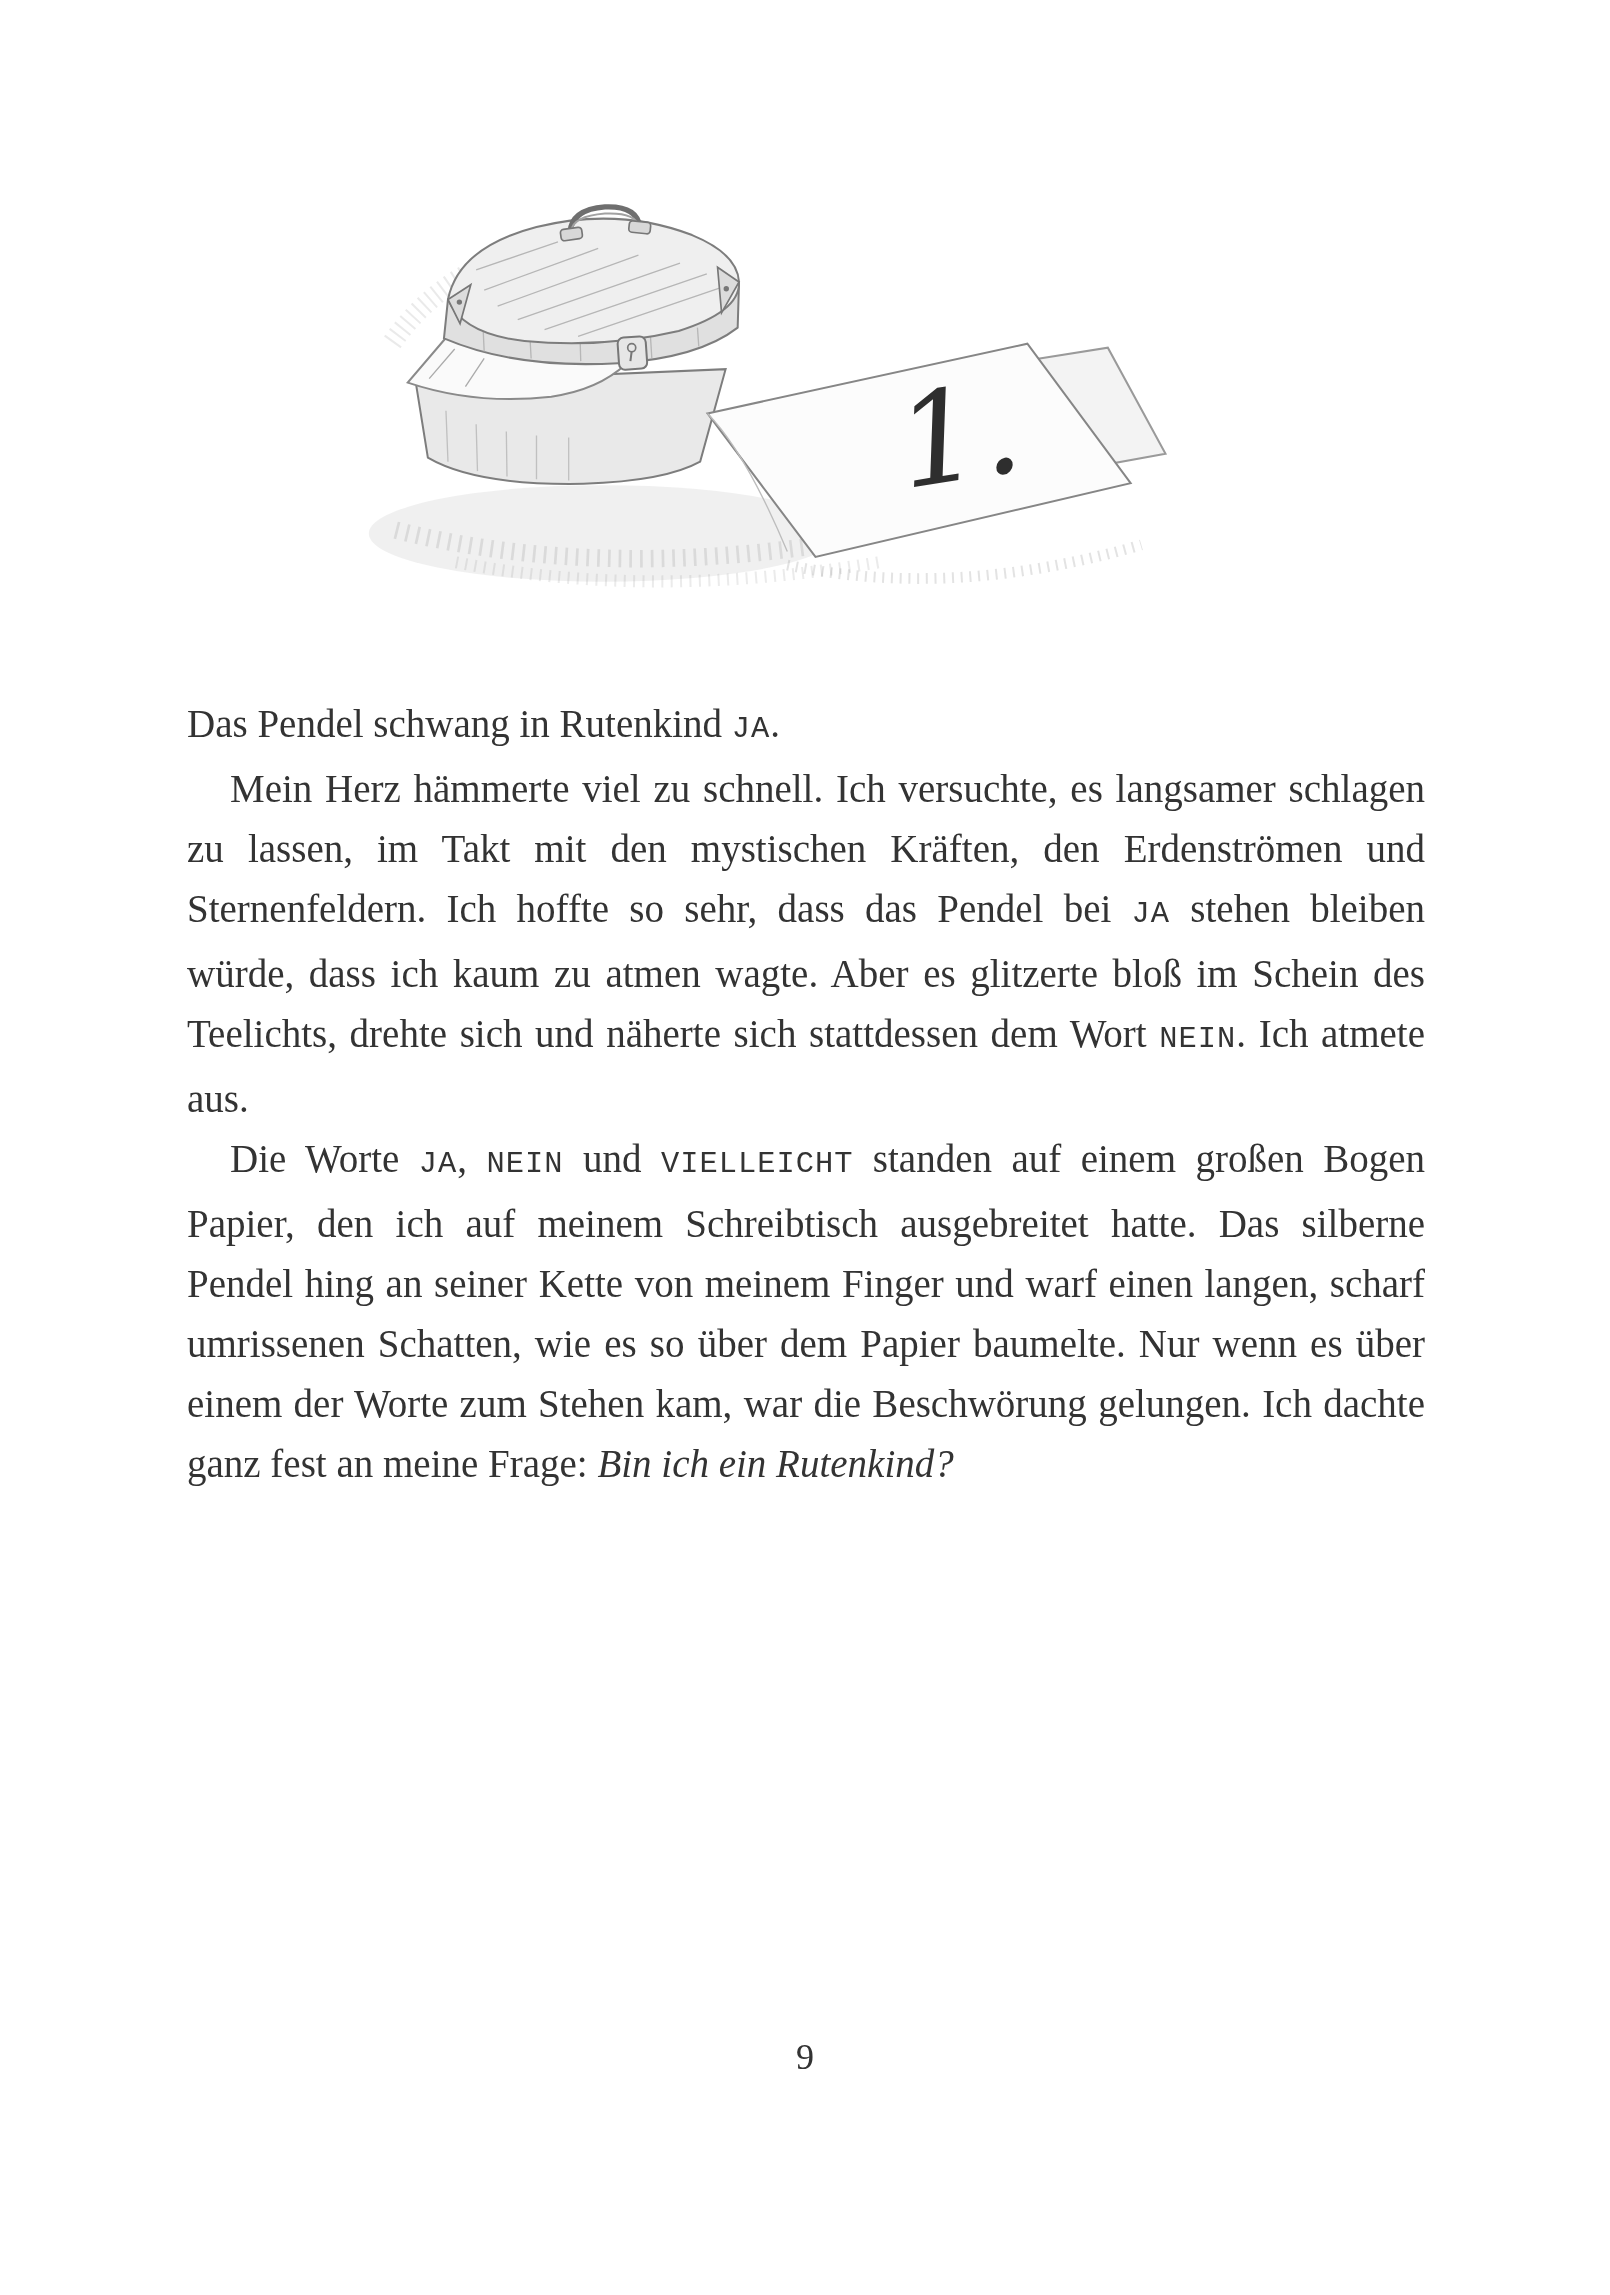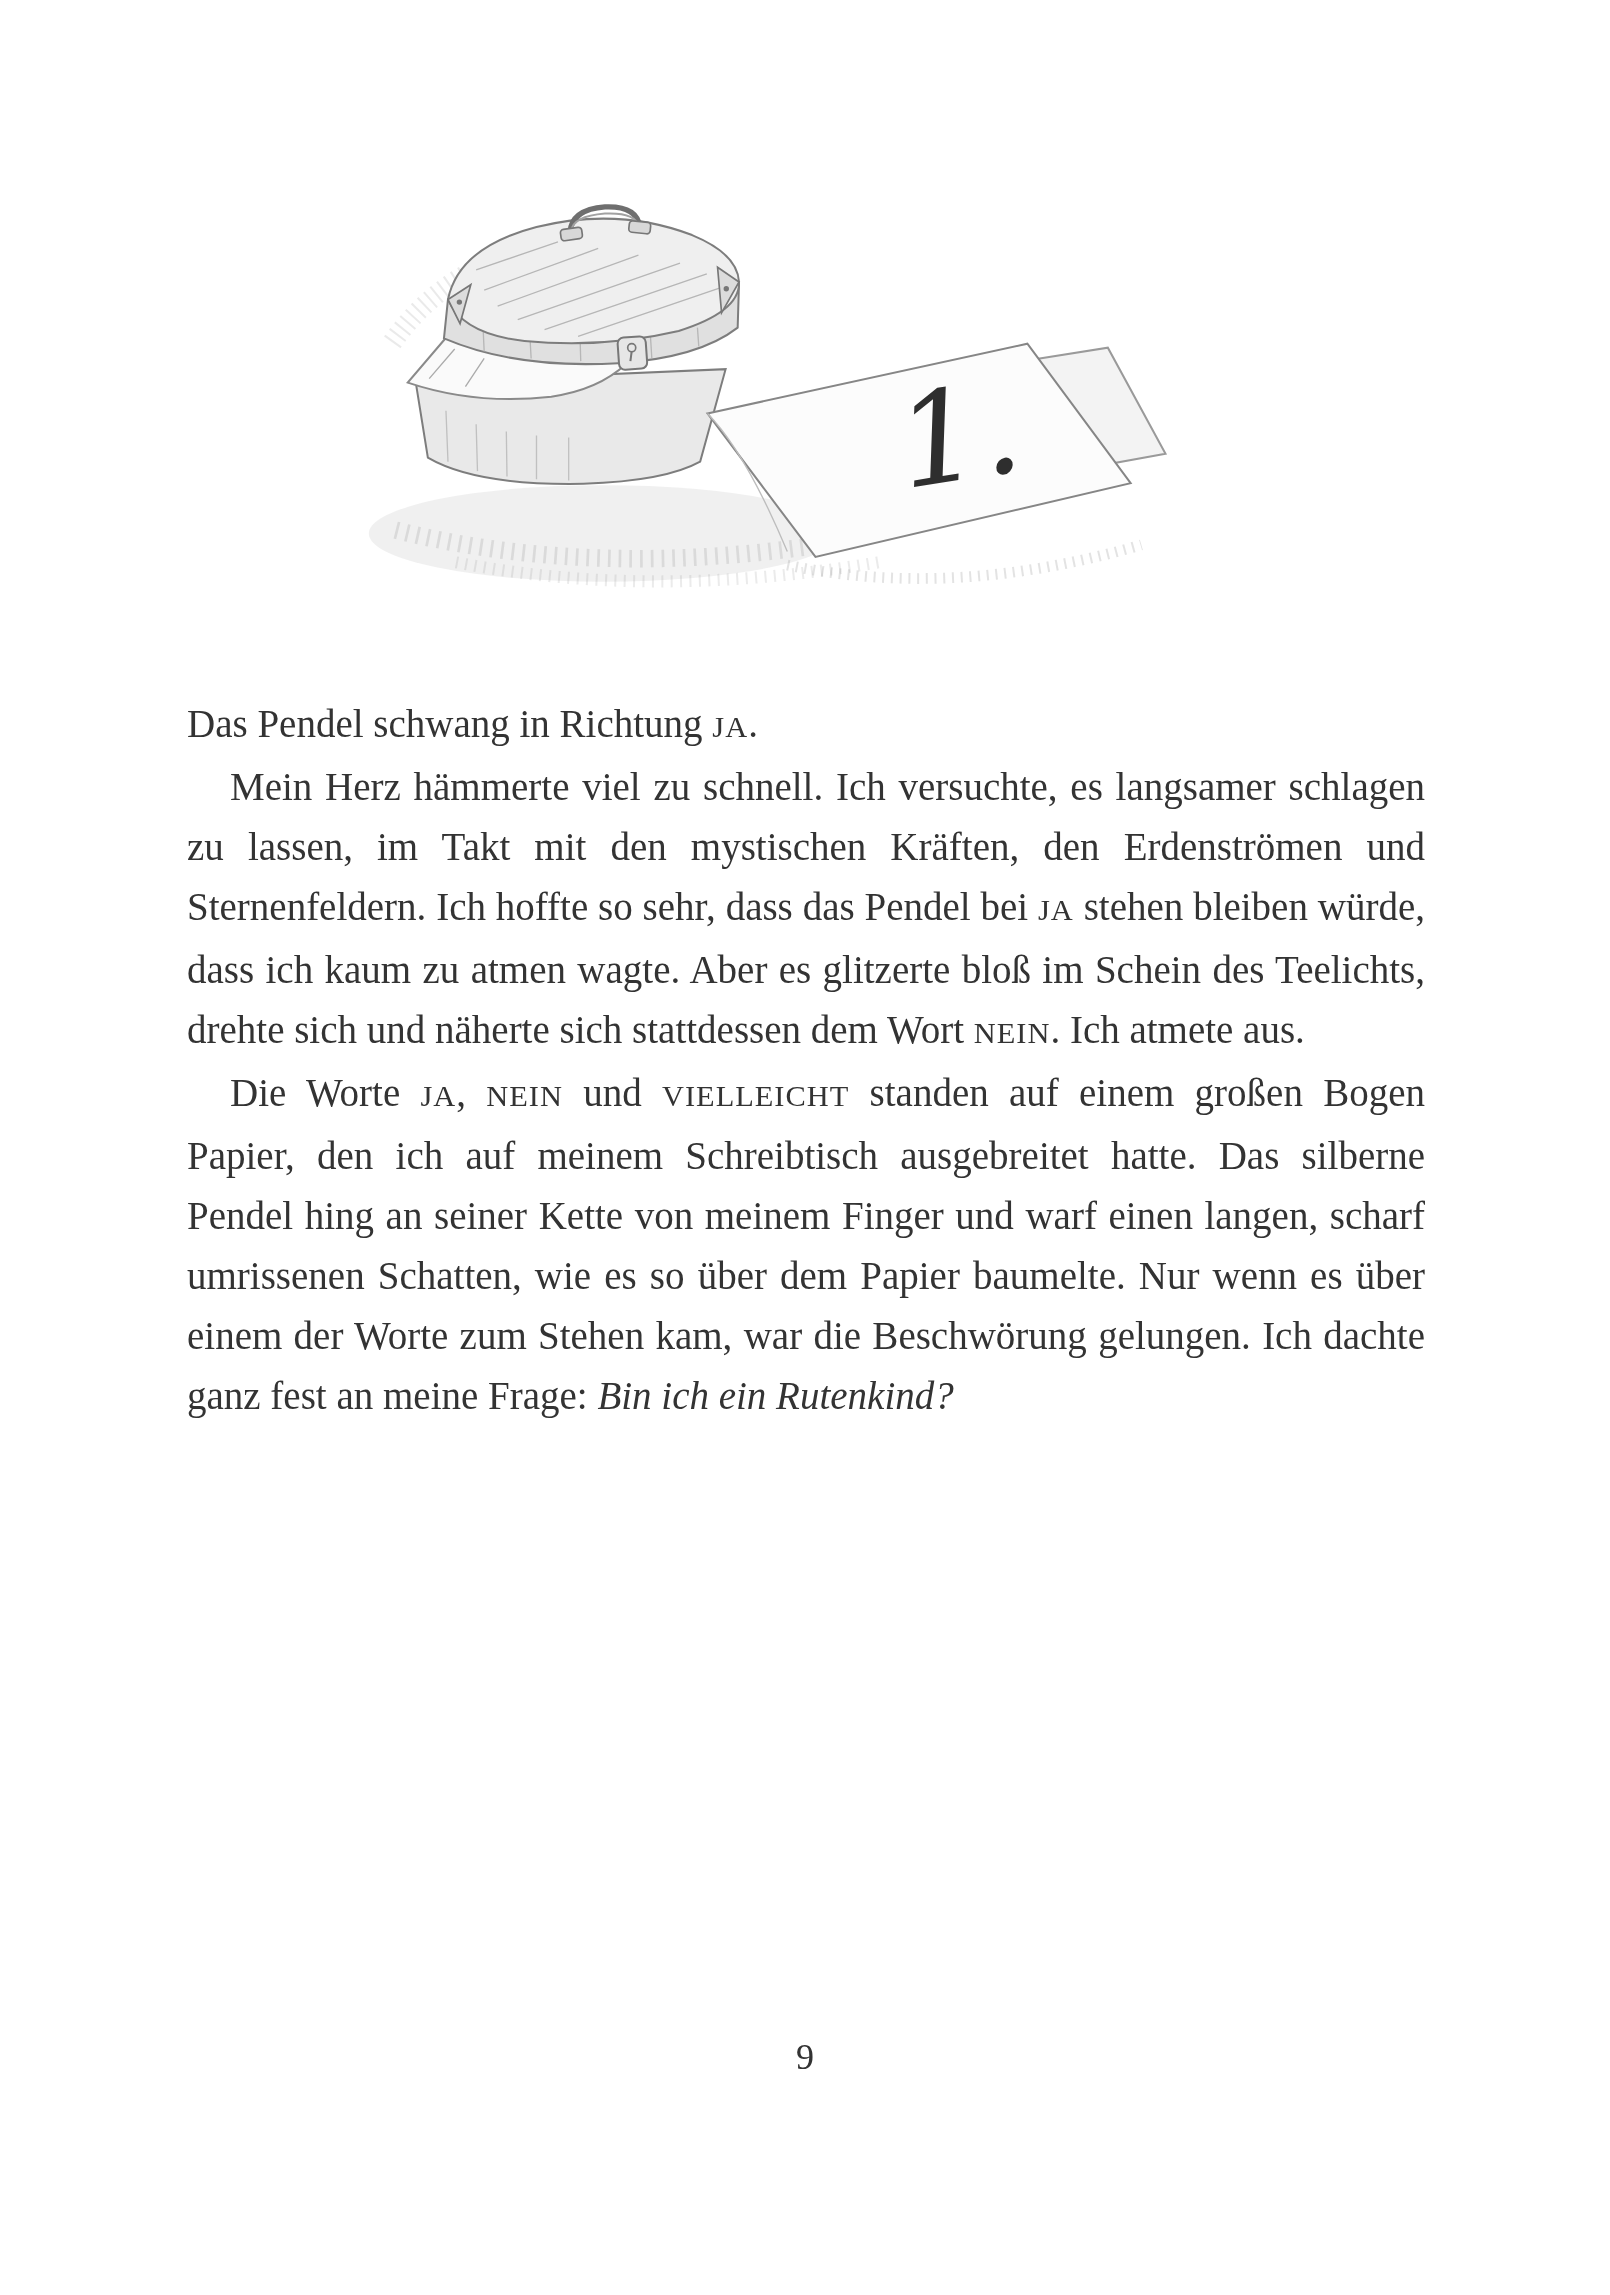--- a/index.html
+++ b/index.html
@@ -26,21 +26,21 @@
     top:694px;
     width:1238px;
     font-size:39px;
     line-height:60px;
     text-align:justify;
     hyphens:auto;
     -webkit-hyphens:auto;
   }
   .para { margin:0; }
   .para.indent { text-indent:43px; }
-  .smallcaps { font-size:0.78em; letter-spacing:1px; }
+  .smallcaps { font-size:0.78em; letter-spacing:1px;font-family:Liberation Mono, monospace; }
   .italic { font-style:italic; }
   .page-number {
     position:absolute;
     top:2036px;
     left:0;
     width:100%;
     text-align:center;
     font-size:36px;
     color:#333333;
   }
@@ -89,21 +89,21 @@
 
       <path d="M585,366 L1062,262 L1216,470 L746,580 Z" fill="#fcfcfc" stroke="#868686" stroke-width="3"></path>
       <path d="M585,366 Q642,424 704,572" stroke="#bdbdbd" stroke-width="2" fill="none"></path>
       <path d="M704,592 Q950,644 1232,562" stroke="#9a9a9a" stroke-width="16" stroke-dasharray="3 10" opacity="0.28" fill="none"></path>
 
       <text x="880" y="478" font-size="190" font-family="'DejaVu Serif','Liberation Serif',serif" font-style="italic" fill="#2e2e2e" transform="rotate(-9 880 478)">1.</text>
     </svg>
   </div>
 
   <div class="body-text" lang="de">
-      <p class="para"><span>Das Pendel schwang in Richtung </span><span class="smallcaps">JA</span><span>.</span></p>
+      <p class="para"><span>Das Pendel schwang in Rutenkind </span><span class="smallcaps">JA</span><span>.</span></p>
       <p class="para indent"><span>Mein Herz hämmerte viel zu schnell. Ich versuchte, es langsamer schlagen zu lassen, im Takt mit den mystischen Kräften, den Erdenströmen und Sternenfeldern. Ich hoffte so sehr, dass das Pendel bei </span><span class="smallcaps">JA</span><span> stehen bleiben würde, dass ich kaum zu atmen wagte. Aber es glitzerte bloß im Schein des Teelichts, drehte sich und näherte sich stattdessen dem Wort </span><span class="smallcaps">NEIN</span><span>. Ich atmete aus.</span></p>
       <p class="para indent"><span>Die Worte </span><span class="smallcaps">JA</span><span>, </span><span class="smallcaps">NEIN</span><span> und </span><span class="smallcaps">VIELLEICHT</span><span> standen auf einem großen Bogen Papier, den ich auf meinem Schreibtisch ausgebreitet hatte. Das silberne Pendel hing an seiner Kette von meinem Finger und warf einen langen, scharf umrissenen Schatten, wie es so über dem Papier baumelte. Nur wenn es über einem der Worte zum Stehen kam, war die Beschwörung gelungen. Ich dachte ganz fest an meine Frage: </span><span class="italic">Bin ich ein Rutenkind?</span></p>
     </div>
 
   <div class="page-number">9</div>
 
 </div>
 
 
 </body></html>

